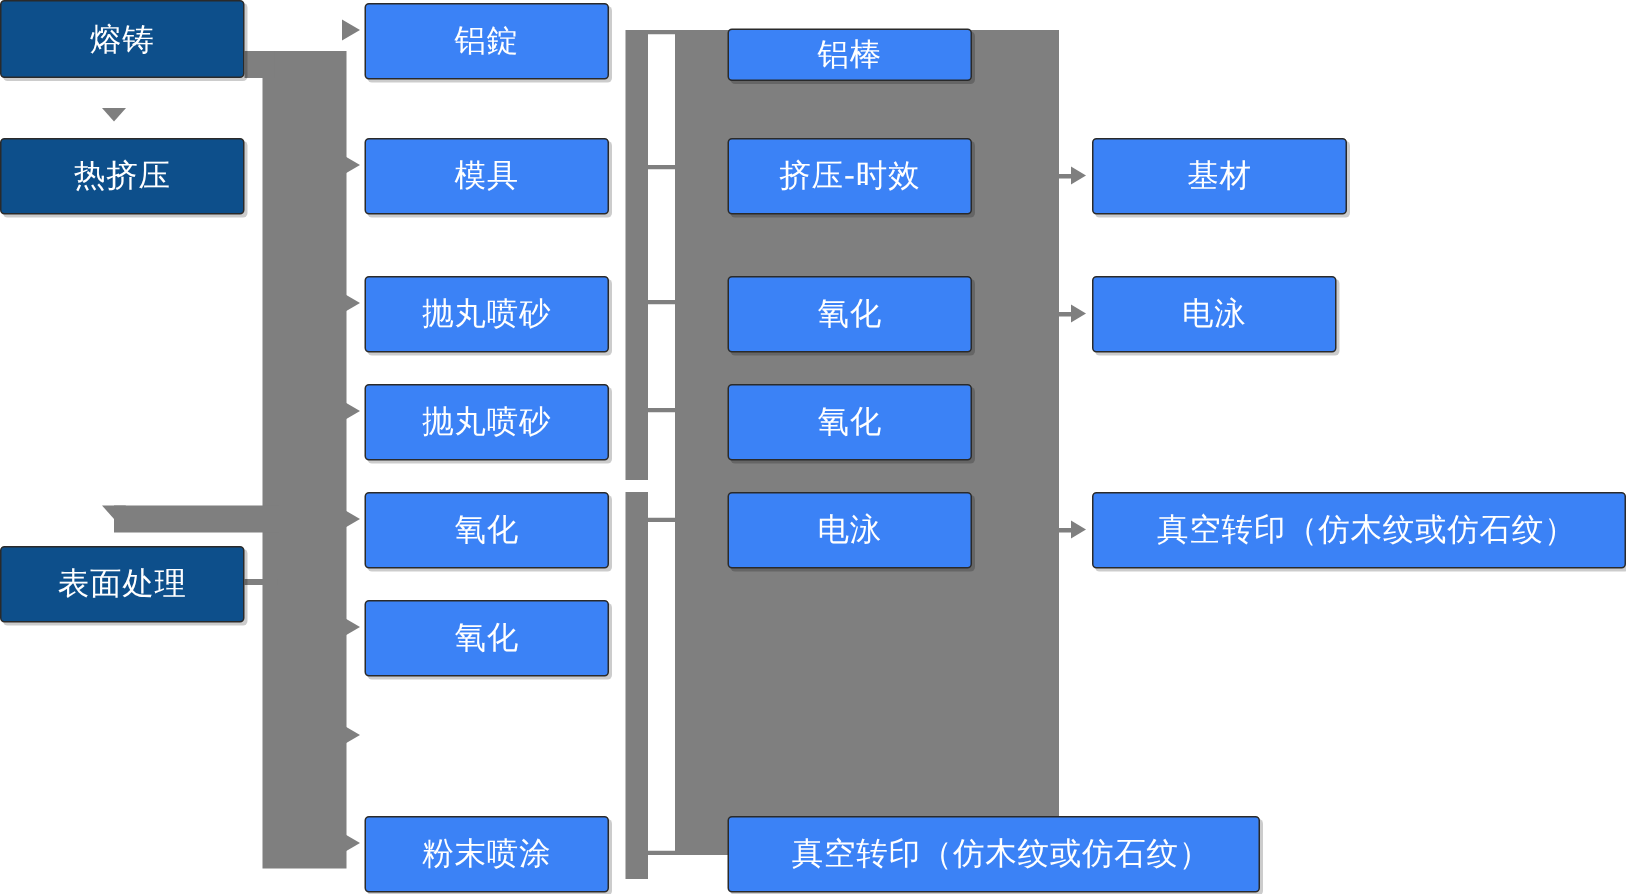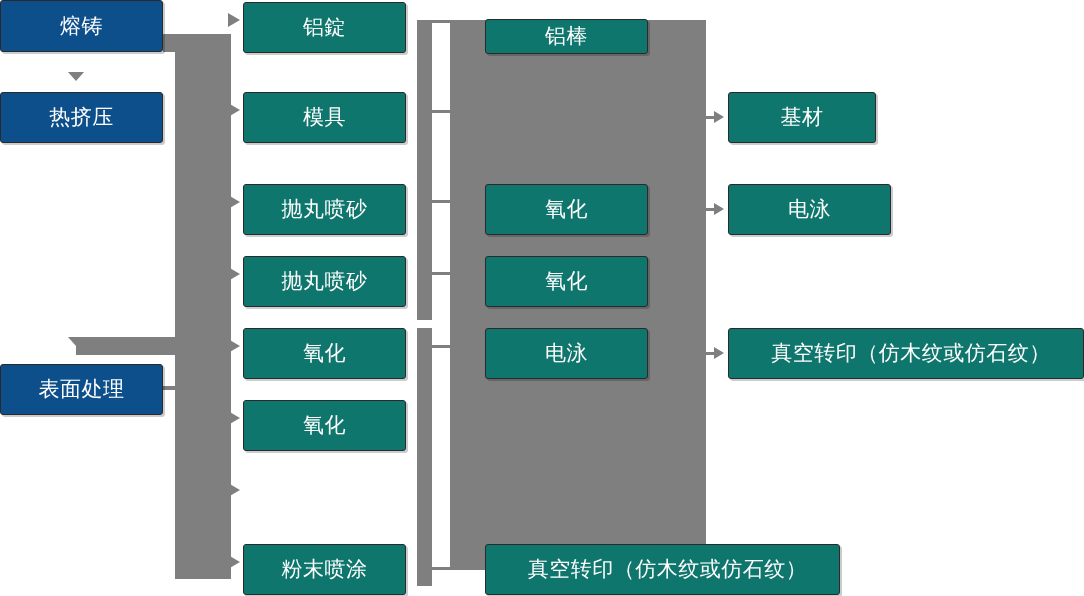--- a/index.html
+++ b/index.html
@@ -54,21 +54,21 @@
     color: #ffffff;
     border: 1px solid #2a2a2a;
     border-radius: 3px;
     font-size: 21px;
     line-height: 1;
     letter-spacing: 0.5px;
     white-space: nowrap;
     box-shadow: 2px 2px 0 rgba(0,0,0,0.20);
   }
   .box.dark  { background: #0d4f8b; }
-  .box.light { background: #0f766e; }
+  .box.light { background: #3b82f6; }
   .box.wide  { font-size: 21px; padding-left: 10px; }
 </style>
 </head>
 <body>
 
 <div id="canvas">
 
   <div class="gray" style="left:175px; top:34px; width:56px; height:545px;"></div>
 
   <div class="gray" style="left:163px; top:34px; width:20px; height:18px;"></div>
@@ -127,22 +127,23 @@
 
   <div class="box light" style="left:243px; top:2px; width:163px; height:51px;">铝錠</div>
   <div class="box light" style="left:243px; top:92px; width:163px; height:51px;">模具</div>
   <div class="box light" style="left:243px; top:184px; width:163px; height:51px;">抛丸喷砂</div>
   <div class="box light" style="left:243px; top:256px; width:163px; height:51px;">抛丸喷砂</div>
   <div class="box light" style="left:243px; top:328px; width:163px; height:51px;">氧化</div>
   <div class="box light" style="left:243px; top:400px; width:163px; height:51px;">氧化</div>
   <div class="box light" style="left:243px; top:544px; width:163px; height:51px;">粉末喷涂</div>
 
   <div class="box light" style="left:485px; top:19px; width:163px; height:35px;">铝棒</div>
+  <div class="box light" style="left:485px; top:92px; width:163px; height:51px;">挤压-时效</div>
   <div class="box light" style="left:485px; top:184px; width:163px; height:51px;">氧化</div>
   <div class="box light" style="left:485px; top:256px; width:163px; height:51px;">氧化</div>
   <div class="box light" style="left:485px; top:328px; width:163px; height:51px;">电泳</div>
   <div class="box light wide" style="left:485px; top:544px; width:355px; height:51px;">真空转印（仿木纹或仿石纹）</div>
 
-  <div class="box light" style="left:728px; top:92px; width:148px; height:51px;">基材</div>
+  <div class="box light" style="left:728px; top:92px; width:170px; height:51px;">基材</div>
   <div class="box light" style="left:728px; top:184px; width:163px; height:51px;">电泳</div>
   <div class="box light wide" style="left:728px; top:328px; width:356px; height:51px;">真空转印（仿木纹或仿石纹）</div>
 
 </div>
 
 </body></html>

